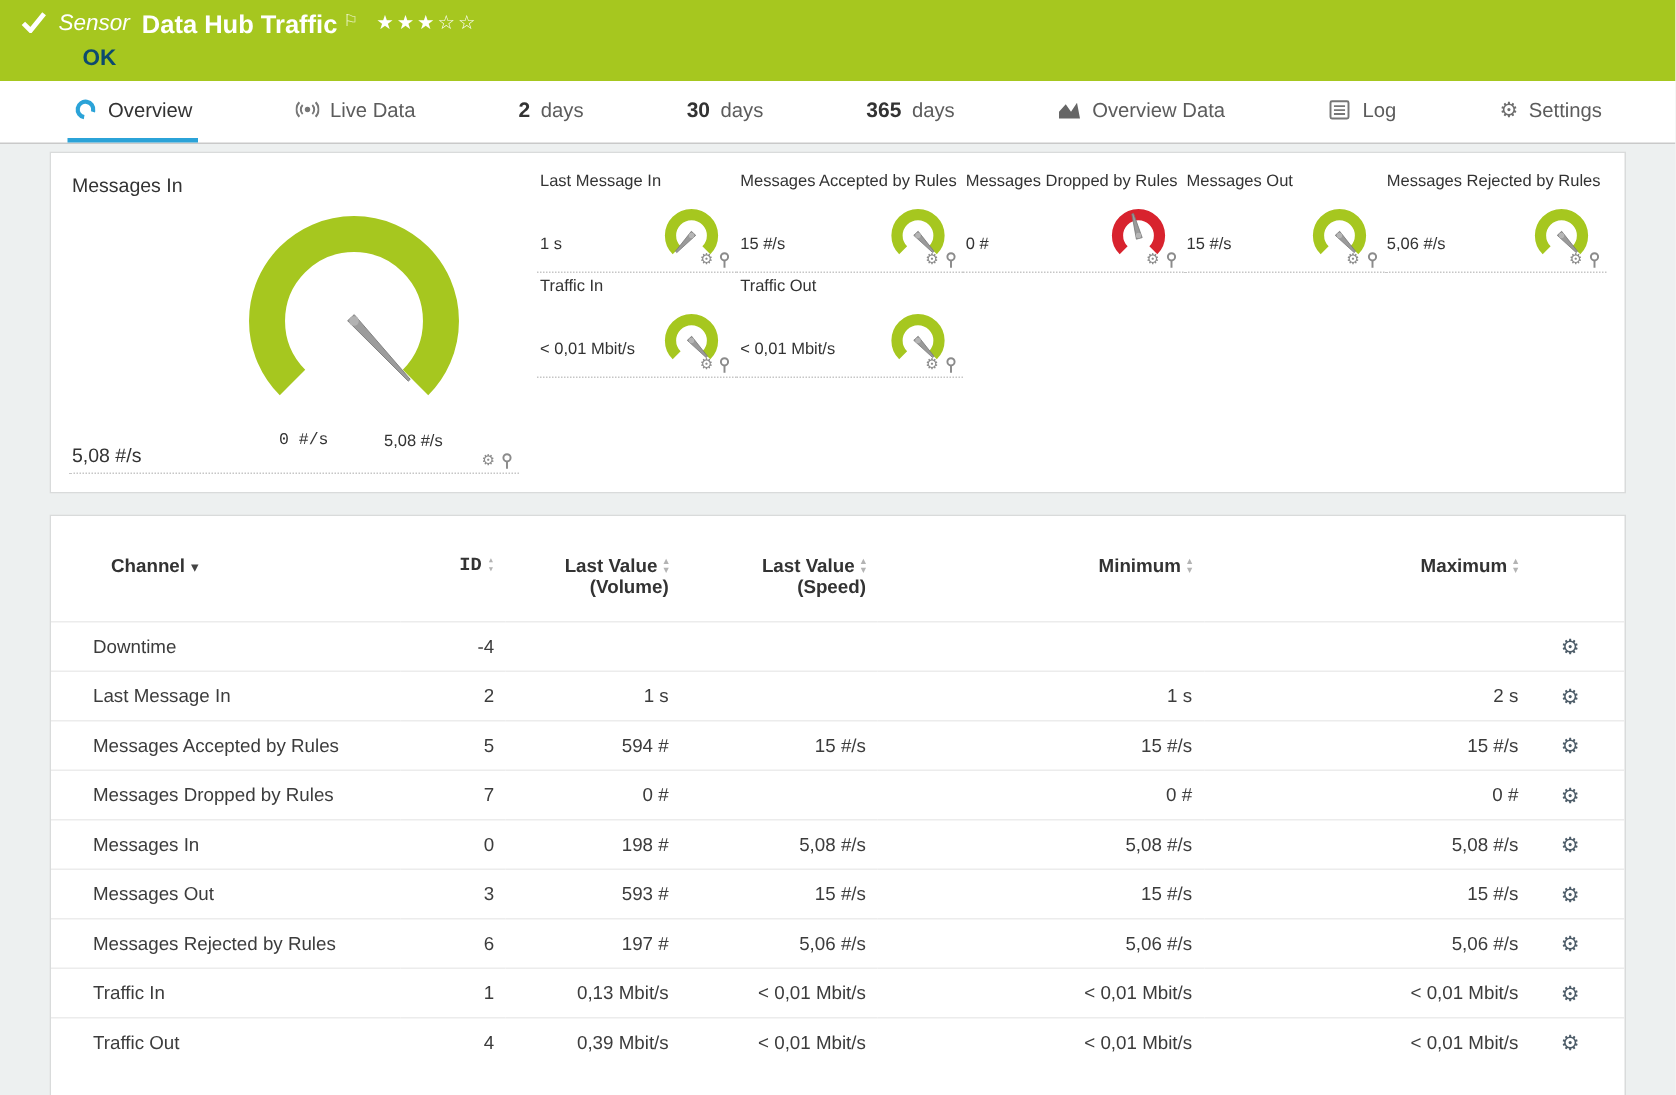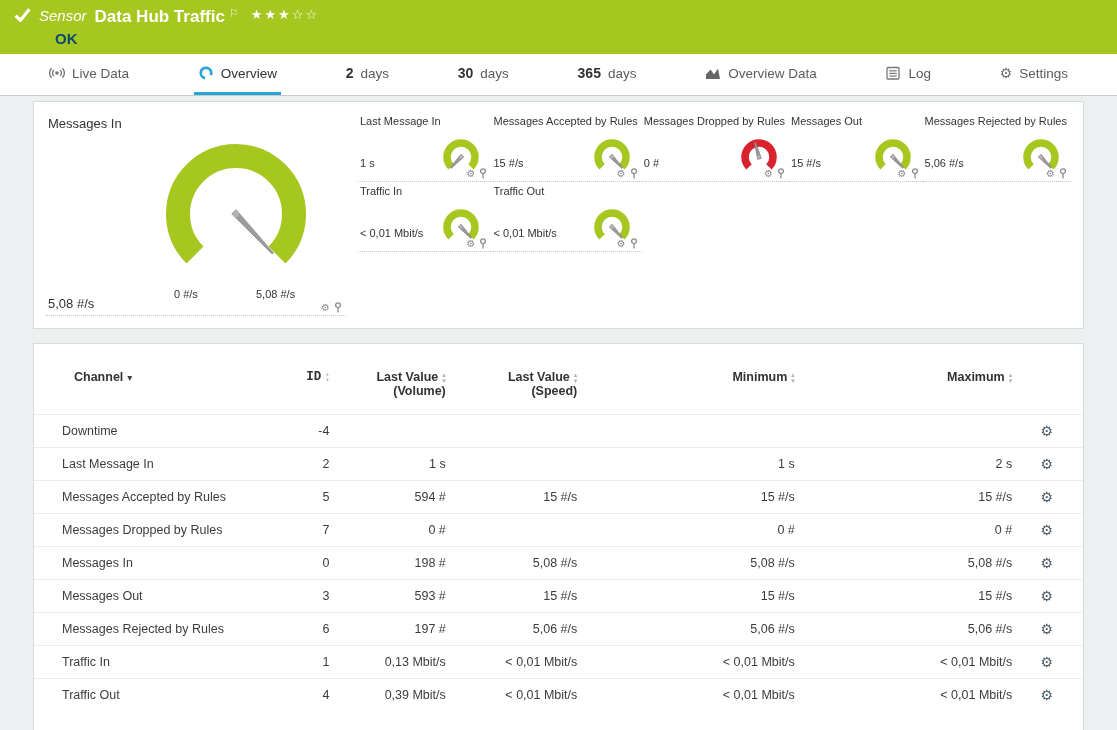--- a/index.html
+++ b/index.html
@@ -28,21 +28,21 @@
 
   
   .panel { margin:0 33px; background:#fff; border:1px solid #d9dbdb;justify-content:flex-end; }
   .gauge-panel { margin-top:5px; height:228px; display:flex; padding:10px 12px; }
   .table-panel { margin-top:14px; min-height:400px; padding:20px 0 6px; }
 
   
   .big-tile { width:300px; position:relative; border-bottom:1px dotted #c6c6c6; height:204px; flex:none; }
   .big-title { font-size:13px; color:#333; padding:4px 0 0 2px; }
   .big-gauge { position:absolute; left:100px; top:14px; }
-  .scale-min { position:absolute; left:128px; top:176px; font-size:11px; color:#333; }
+  .scale-min { position:absolute; left:140px; top:176px; font-size:11px; color:#333;font-family:Liberation Mono, monospace; }
   .scale-max { position:absolute; left:210px; top:176px; font-size:11px; color:#333; }
   .big-value { position:absolute; left:2px; bottom:4px; font-size:13px; color:#333; }
 
   
   .small-grid { flex:1; display:grid; grid-template-columns:repeat(5,1fr);
     grid-auto-rows:70px; margin-left:12px; }
   .tile { position:relative; border-bottom:1px dotted #c6c6c6; padding:3px 4px 0 2px; }
   .tile-title { font-size:11px; color:#333; white-space:nowrap; }
   .tile-body { display:flex; align-items:flex-end; height:48px; }
   .tile-value { font-size:11px; color:#333; margin-bottom:6px; white-space:nowrap; }
@@ -81,35 +81,35 @@
     </svg>
     <span class="hkind">Sensor</span>
     <span class="htitle">Data Hub Traffic</span>
     <span class="flag-icon">⚐</span>
     <span class="stars">★★★☆☆</span>
   </div>
   <div class="hstatus">OK</div>
 </div>
 
 <div class="tabbar">
+  <div class="tab active">
+    <svg class="ticon" width="16" height="16" viewBox="0 0 16 16">
+      <circle cx="8" cy="8" r="5.2" fill="none" stroke="#2ba3d8" stroke-width="2.8" stroke-dasharray="25 8" transform="rotate(100 8 8)"></circle>
+    </svg>
+    <span>Overview</span>
+  </div>
   <div class="tab">
     <svg class="ticon" width="16" height="16" viewBox="0 0 16 16">
       <circle cx="8" cy="8" r="1.8" fill="#777"></circle>
       <path d="M4.8 5 A4.2 4.2 0 0 0 4.8 11" fill="none" stroke="#777" stroke-width="1.3"></path>
       <path d="M11.2 5 A4.2 4.2 0 0 1 11.2 11" fill="none" stroke="#777" stroke-width="1.3"></path>
       <path d="M2.6 3.2 A6.8 6.8 0 0 0 2.6 12.8" fill="none" stroke="#777" stroke-width="1.3"></path>
       <path d="M13.4 3.2 A6.8 6.8 0 0 1 13.4 12.8" fill="none" stroke="#777" stroke-width="1.3"></path>
     </svg>
     <span>Live Data</span>
-  </div>
-  <div class="tab active">
-    <svg class="ticon" width="16" height="16" viewBox="0 0 16 16">
-      <circle cx="8" cy="8" r="5.2" fill="none" stroke="#2ba3d8" stroke-width="2.8" stroke-dasharray="25 8" transform="rotate(100 8 8)"></circle>
-    </svg>
-    <span>Overview</span>
   </div>
   <div class="tab">
     <span class="num">2</span>
     <span>days</span>
   </div>
   <div class="tab">
     <span class="num">30</span>
     <span>days</span>
   </div>
   <div class="tab">

